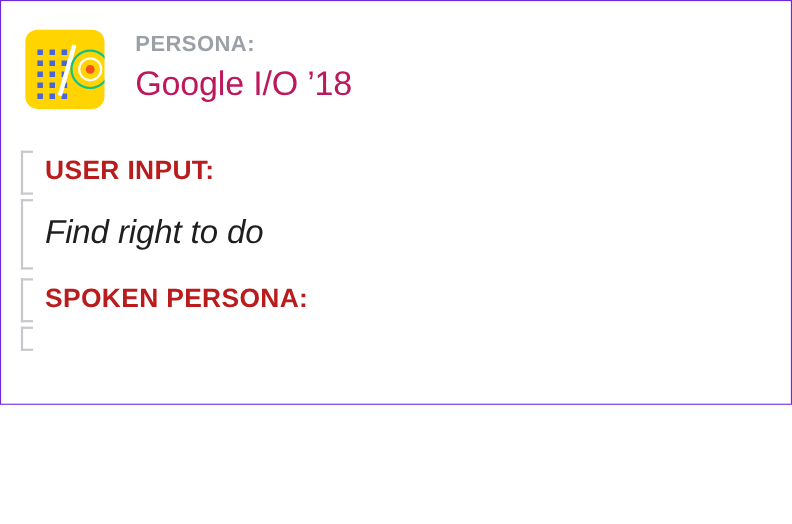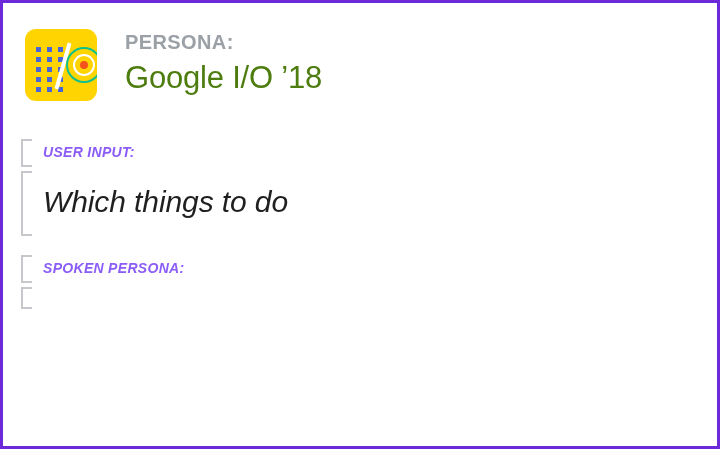--- a/index.html
+++ b/index.html
@@ -11,23 +11,23 @@
     width: 720px;
     height: 476px;
     font-family: "Liberation Sans", sans-serif;
     -webkit-font-smoothing: antialiased;
   }
 
   .card {
     position: relative;
     box-sizing: border-box;
     width: 720px;
-    height: 449px;
+    height: 368px;
     background: #ffffff;
-    border: 3px solid #6d28d9;
+    border: 1px solid #6d28d9;
     overflow: hidden;
   }
 
   
   .persona-row {
     position: absolute;
     left: 22px;
     top: 26px;
     display: flex;
     align-items: flex-start;
@@ -54,21 +54,21 @@
     letter-spacing: 0.4px;
     color: #9aa0a6;
     line-height: 1.15;
   }
 
   .persona-title {
     margin-top: 6px;
     font-size: 31px;
     font-weight: 400;
     letter-spacing: -0.2px;
-    color: #4d7c0f;
+    color: #be185d;
     line-height: 1.15;
     white-space: nowrap;
     text-align: right;
   }
 
   
   .block {
     position: absolute;
     left: 18px;
   }
@@ -105,27 +105,26 @@
     padding-top: 5px;
     padding-bottom: 7px;
   }
   .bracket-body {
     margin-top: 4px;
     padding-top: 10px;
     padding-bottom: 12px;
   }
 
   .field-label {
-    font-size: 14px;
+    font-size: 24px;
     font-weight: 700;
     letter-spacing: 0.3px;
-    color: #8b5cf6;
+    color: #b91c1c;
     line-height: 1.15;
     white-space: nowrap;
-    font-style: italic;
   }
 
   .field-value {
     font-size: 30px;
     font-style: italic;
     font-weight: 400;
     color: #1f1f1f;
     line-height: 1.42;
     letter-spacing: -0.1px;
   }
@@ -235,21 +234,21 @@
 
   <div class="block block-user">
     <div class="bracket-group bracket-label">
       <span class="tick-top"></span>
       <span class="tick-bot"></span>
       <div class="field-label">USER INPUT:</div>
     </div>
     <div class="bracket-group bracket-body">
       <span class="tick-top"></span>
       <span class="tick-bot"></span>
-      <div class="field-value narrow">Which things to do</div>
+      <div class="field-value narrow">Find right to do</div>
     </div>
   </div>
 
   <div class="block block-spoken">
     <div class="bracket-group bracket-label">
       <span class="tick-top"></span>
       <span class="tick-bot"></span>
       <div class="field-label">SPOKEN PERSONA:</div>
     </div>
     <div class="bracket-group bracket-body">

